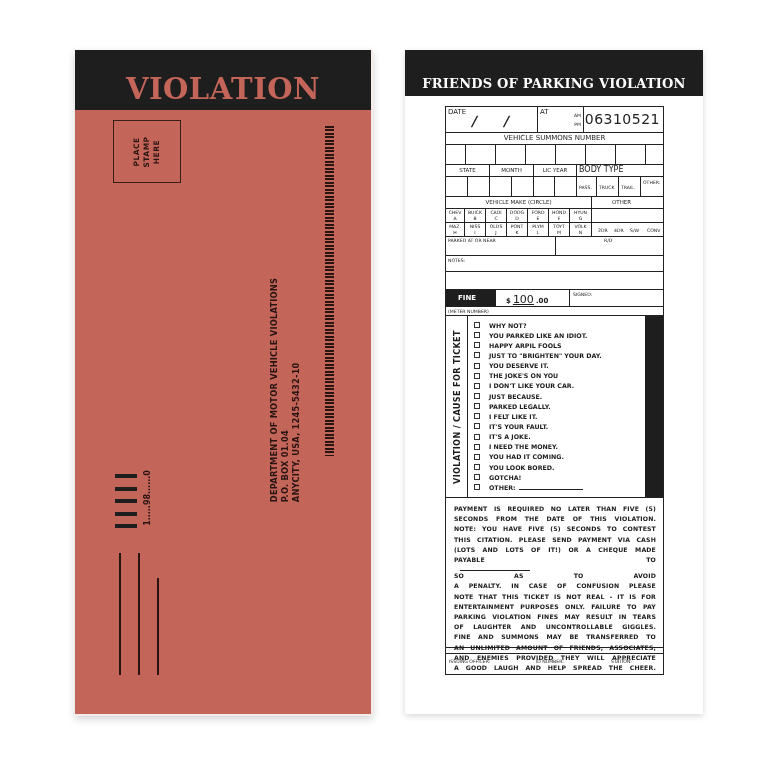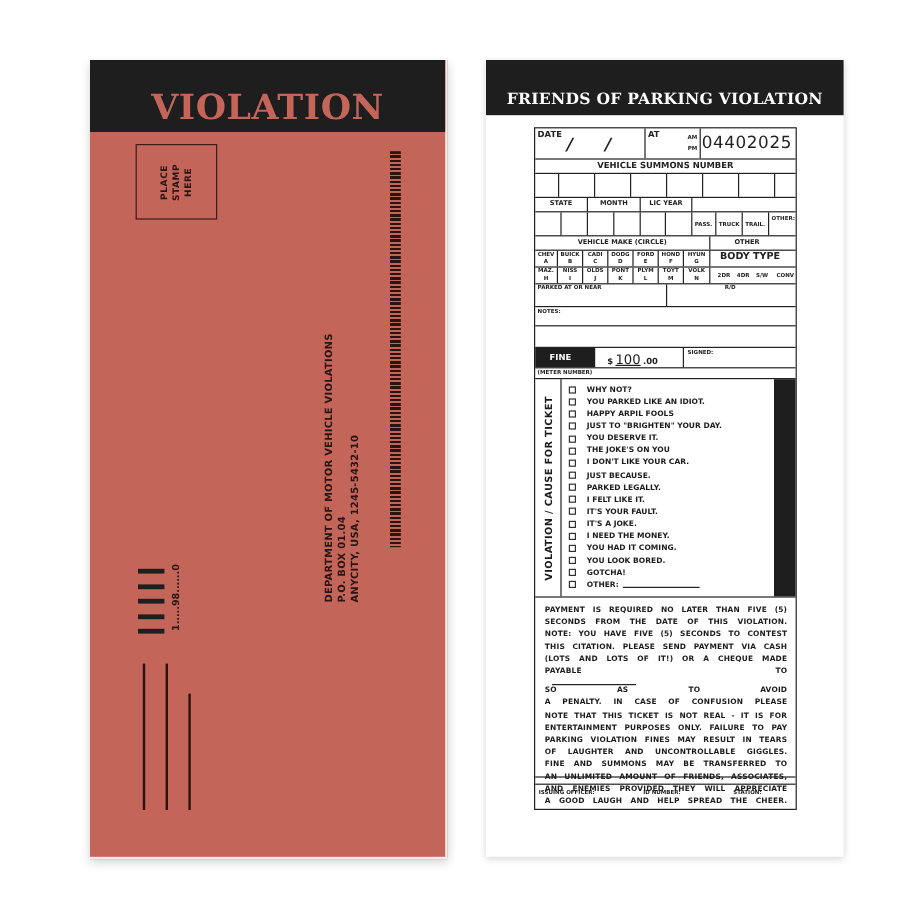--- a/index.html
+++ b/index.html
@@ -20,21 +20,21 @@
   .bars-label { position: absolute; left: 72px; top: 448px; transform: translate(-50%,-50%) rotate(-90deg); font-size: 8px; font-weight: bold; color: #2a1412; white-space: nowrap; }
   .vline { position: absolute; width: 1.5px; background: #2a1412; }
 
   
   .notice { position: absolute; left: 405px; top: 50px; width: 298px; height: 664px; background: #ffffff; box-shadow: 0 2px 6px rgba(0,0,0,0.16); }
   .notice-header { position: absolute; left: 0; top: 0; width: 100%; height: 46px; background: #1e1e1e; }
   .notice-title { position: absolute; left: 0; width: 100%; top: 26px; text-align: center; font-family: "DejaVu Serif", serif; font-weight: bold; font-size: 13px; color: #ffffff; letter-spacing: 0.2px; }
   .form { position: absolute; left: 40px; top: 56px; width: 219px; height: 569px; border: 1.2px solid #222; font-size: 7px; font-weight: bold; }
   .row { position: absolute; left: 0; width: 100%; border-bottom: 1px solid #222; }
   .cell { position: absolute; top: 0; height: 100%; border-right: 1px solid #222; }
-  .lbl { position: absolute; font-weight: bold; color: #222; white-space: nowrap; }
+  .lbl { position: absolute; font-weight: normal; color: #222; white-space: nowrap; }
   .tiny { font-size: 4.6px; }
   .small { font-size: 5.5px; }
   .center { left: 0; width: 100%; text-align: center; }
   .ticket-num { position: absolute; right: 3px; top: 4px; font-family: "DejaVu Sans", sans-serif; font-weight: normal; font-size: 14px; color: #222; letter-spacing: 0.5px; }
   .slash { position: absolute; font-size: 14px; font-weight: bold; top: 6px; transform: skewX(-12deg); }
   .fine-label { position: absolute; left: 0; top: 0; width: 50px; height: 100%; background: #1e1e1e; color: #fff; font-size: 7px; padding-left: 12px; line-height: 16px; }
   .fine-amt { position: absolute; left: 60px; top: 3px; font-size: 7px; }
   .fine-amt .amt { font-family: "DejaVu Sans", sans-serif; font-weight: normal; font-size: 11px; text-decoration: underline; margin: 0 2px; }
   .cause-col { position: absolute; left: 0; top: 0; width: 22px; height: 100%; border-right: 1px solid #222; }
   .cause-vert { position: absolute; left: 50%; top: 50%; transform: translate(-50%,-50%) rotate(-90deg); font-size: 8.2px; font-weight: bold; white-space: nowrap; letter-spacing: 0.3px; }
@@ -92,21 +92,21 @@
       <div class="cell" style="left:0; width:92px;">
         <span class="lbl" style="left:2px; top:1px;">DATE</span>
         <span class="slash" style="left:26px;">/</span>
         <span class="slash" style="left:58px;">/</span>
       </div>
       <div class="cell" style="left:92px; width:46px;">
         <span class="lbl" style="left:2px; top:1px;">AT</span>
         <span class="lbl tiny" style="right:2px; top:6px;">AM</span>
         <span class="lbl tiny" style="right:2px; top:15px;">PM</span>
       </div>
-      <span class="ticket-num">04402025</span>
+      <span class="ticket-num">06310521</span>
     </div>
 
     <div class="row" style="top:26px; height:12px;">
       <span class="lbl center" style="top:1px;">VEHICLE SUMMONS NUMBER</span>
     </div>
 
     <div class="row" style="top:38px; height:20px;">
       <div class="cell" style="left:0; width:20px;"></div>
       <div class="cell" style="left:20px; width:30px;"></div>
       <div class="cell" style="left:50px; width:30px;"></div>
@@ -119,21 +119,21 @@
     <div class="row" style="top:58px; height:12px;">
       <div class="cell" style="left:0; width:44px;">
           <span class="lbl center small" style="top:2px;">STATE</span>
         </div>
       <div class="cell" style="left:44px; width:44px;">
           <span class="lbl center small" style="top:2px;">MONTH</span>
         </div>
       <div class="cell" style="left:88px; width:43px;">
           <span class="lbl center small" style="top:2px;">LIC YEAR</span>
         </div>
-      <span class="lbl" style="left:154px; top:0; font-size:8px;margin-top:44px;">BODY TYPE</span>
+      <span class="lbl" style="left:133px; top:0; font-size:8px;">BODY TYPE</span>
     </div>
 
     <div class="row" style="top:70px; height:20px;">
       <div class="cell" style="left:0; width:22px;"></div>
       <div class="cell" style="left:22px; width:22px;"></div>
       <div class="cell" style="left:44px; width:22px;"></div>
       <div class="cell" style="left:66px; width:22px;"></div>
       <div class="cell" style="left:88px; width:21px;"></div>
       <div class="cell" style="left:109px; width:22px;"></div>
       <div class="cell" style="left:131px; width:20px;">

